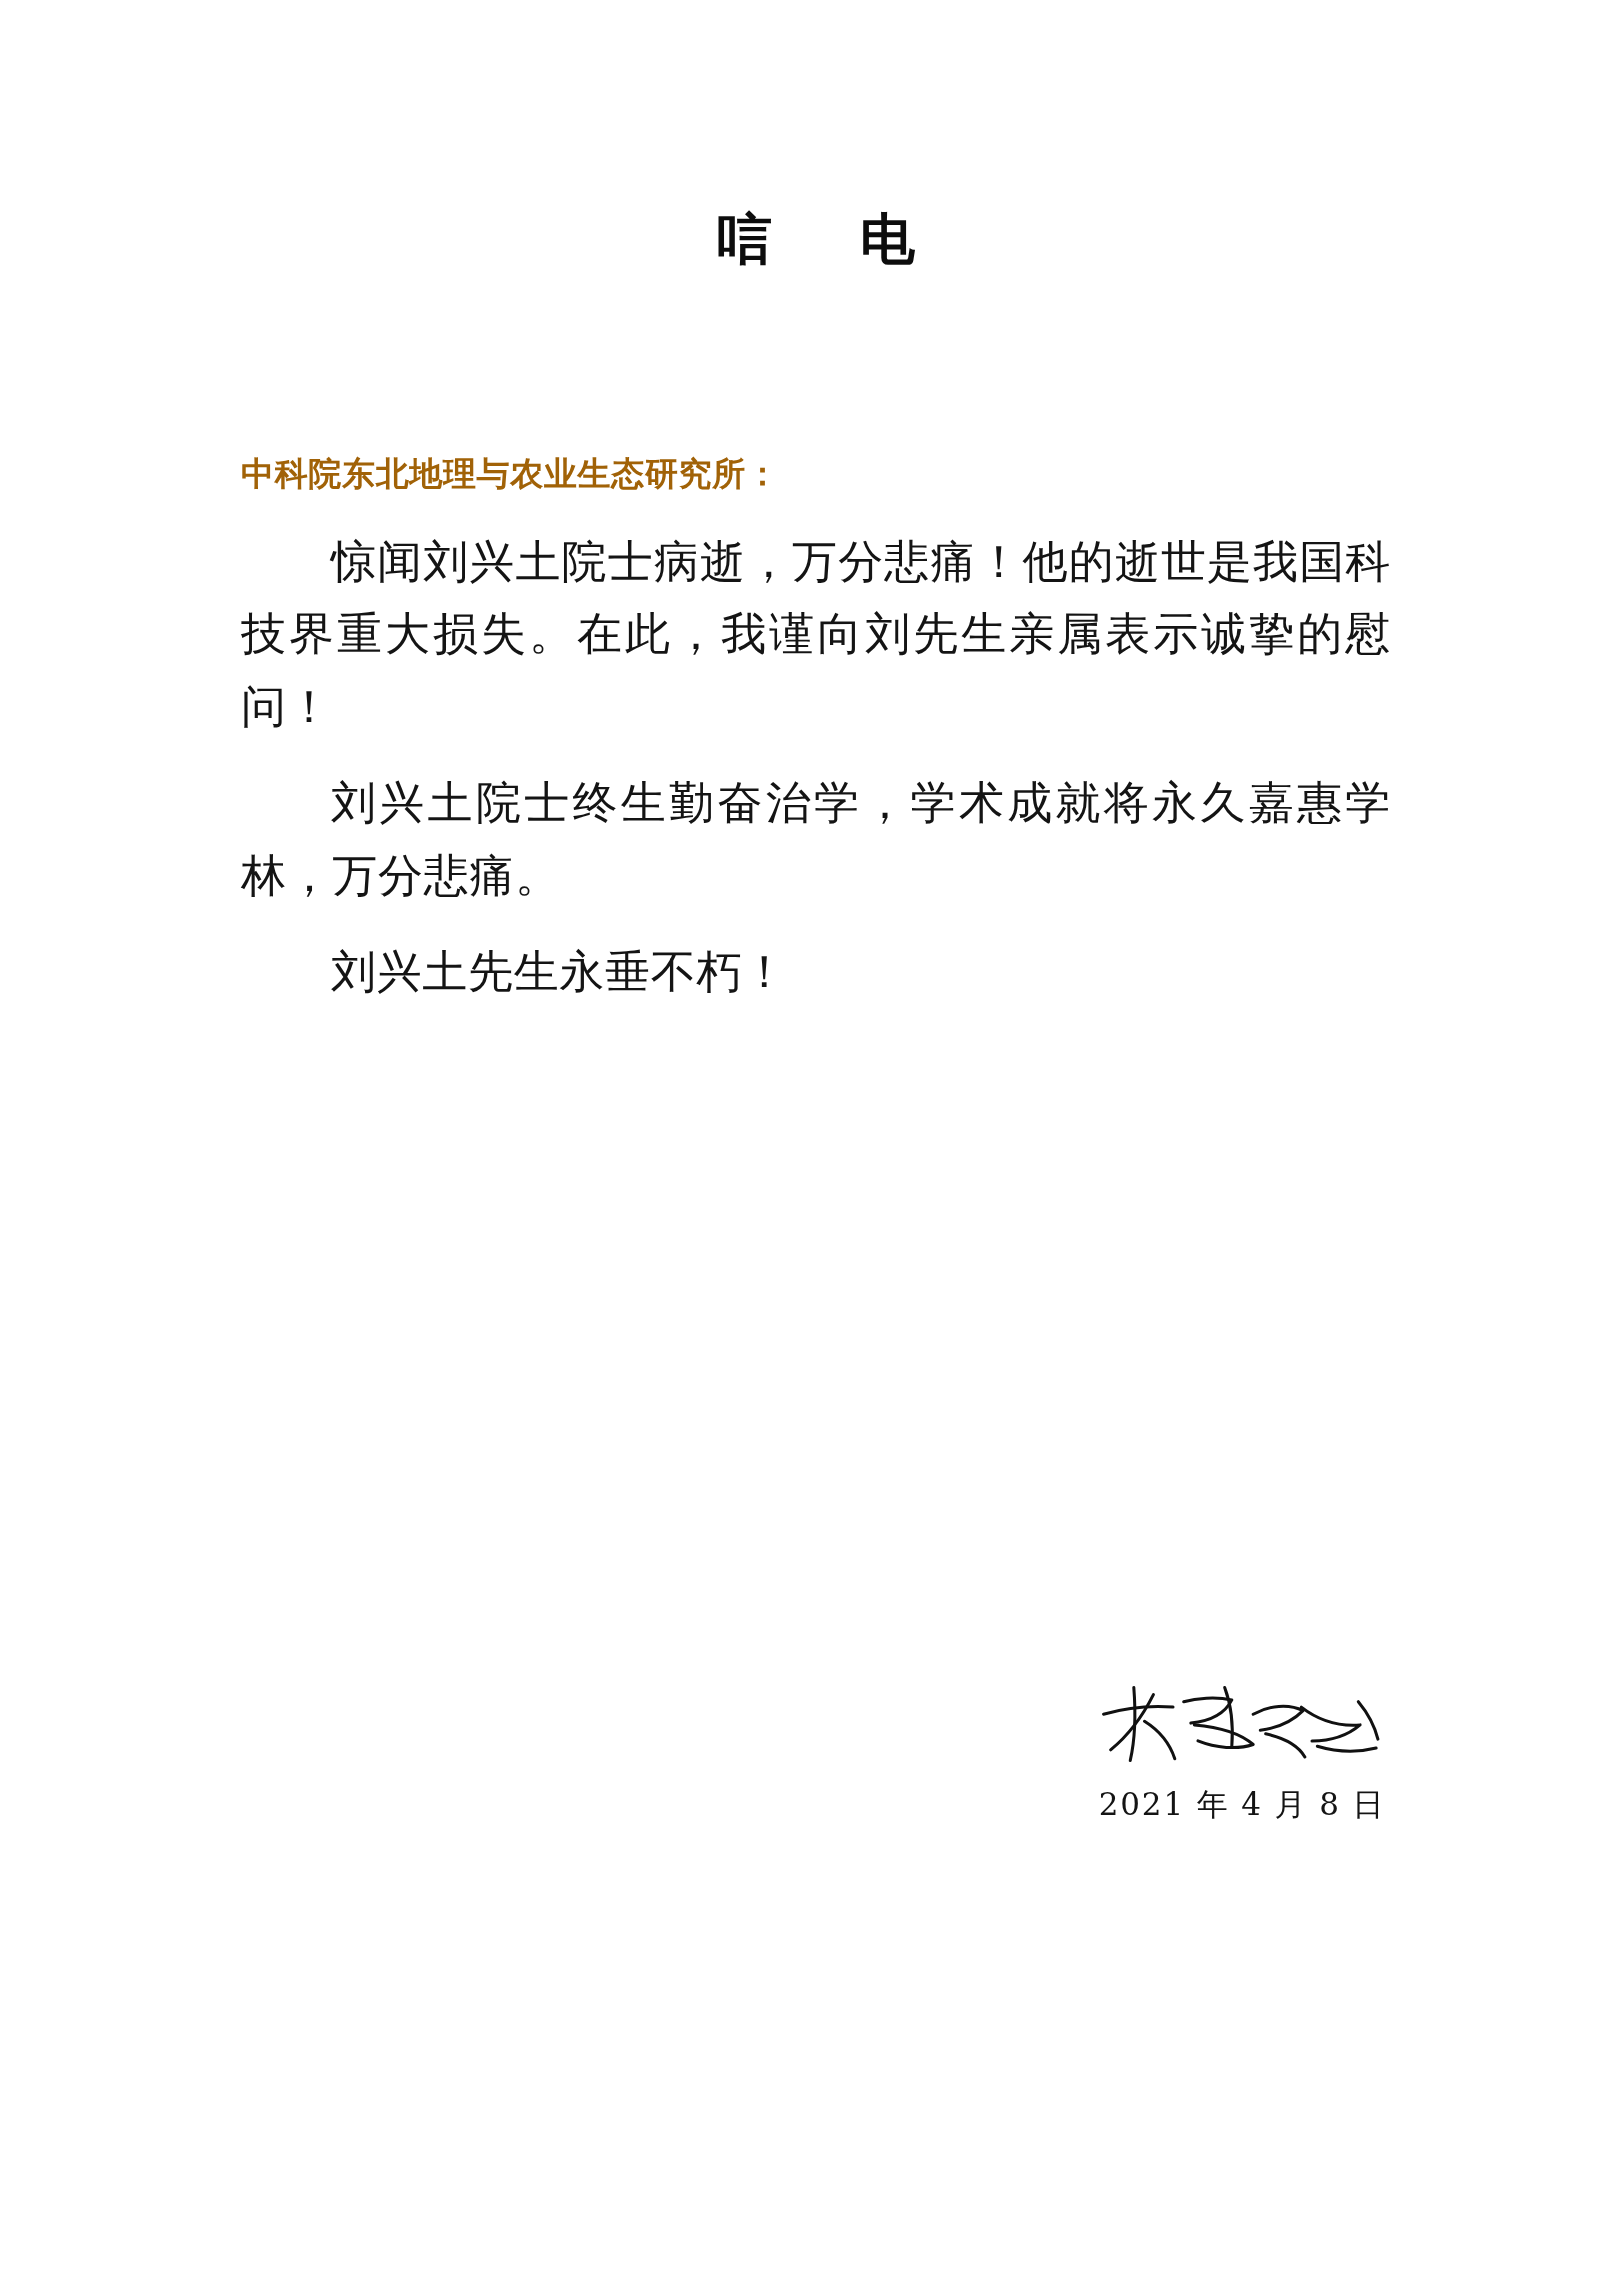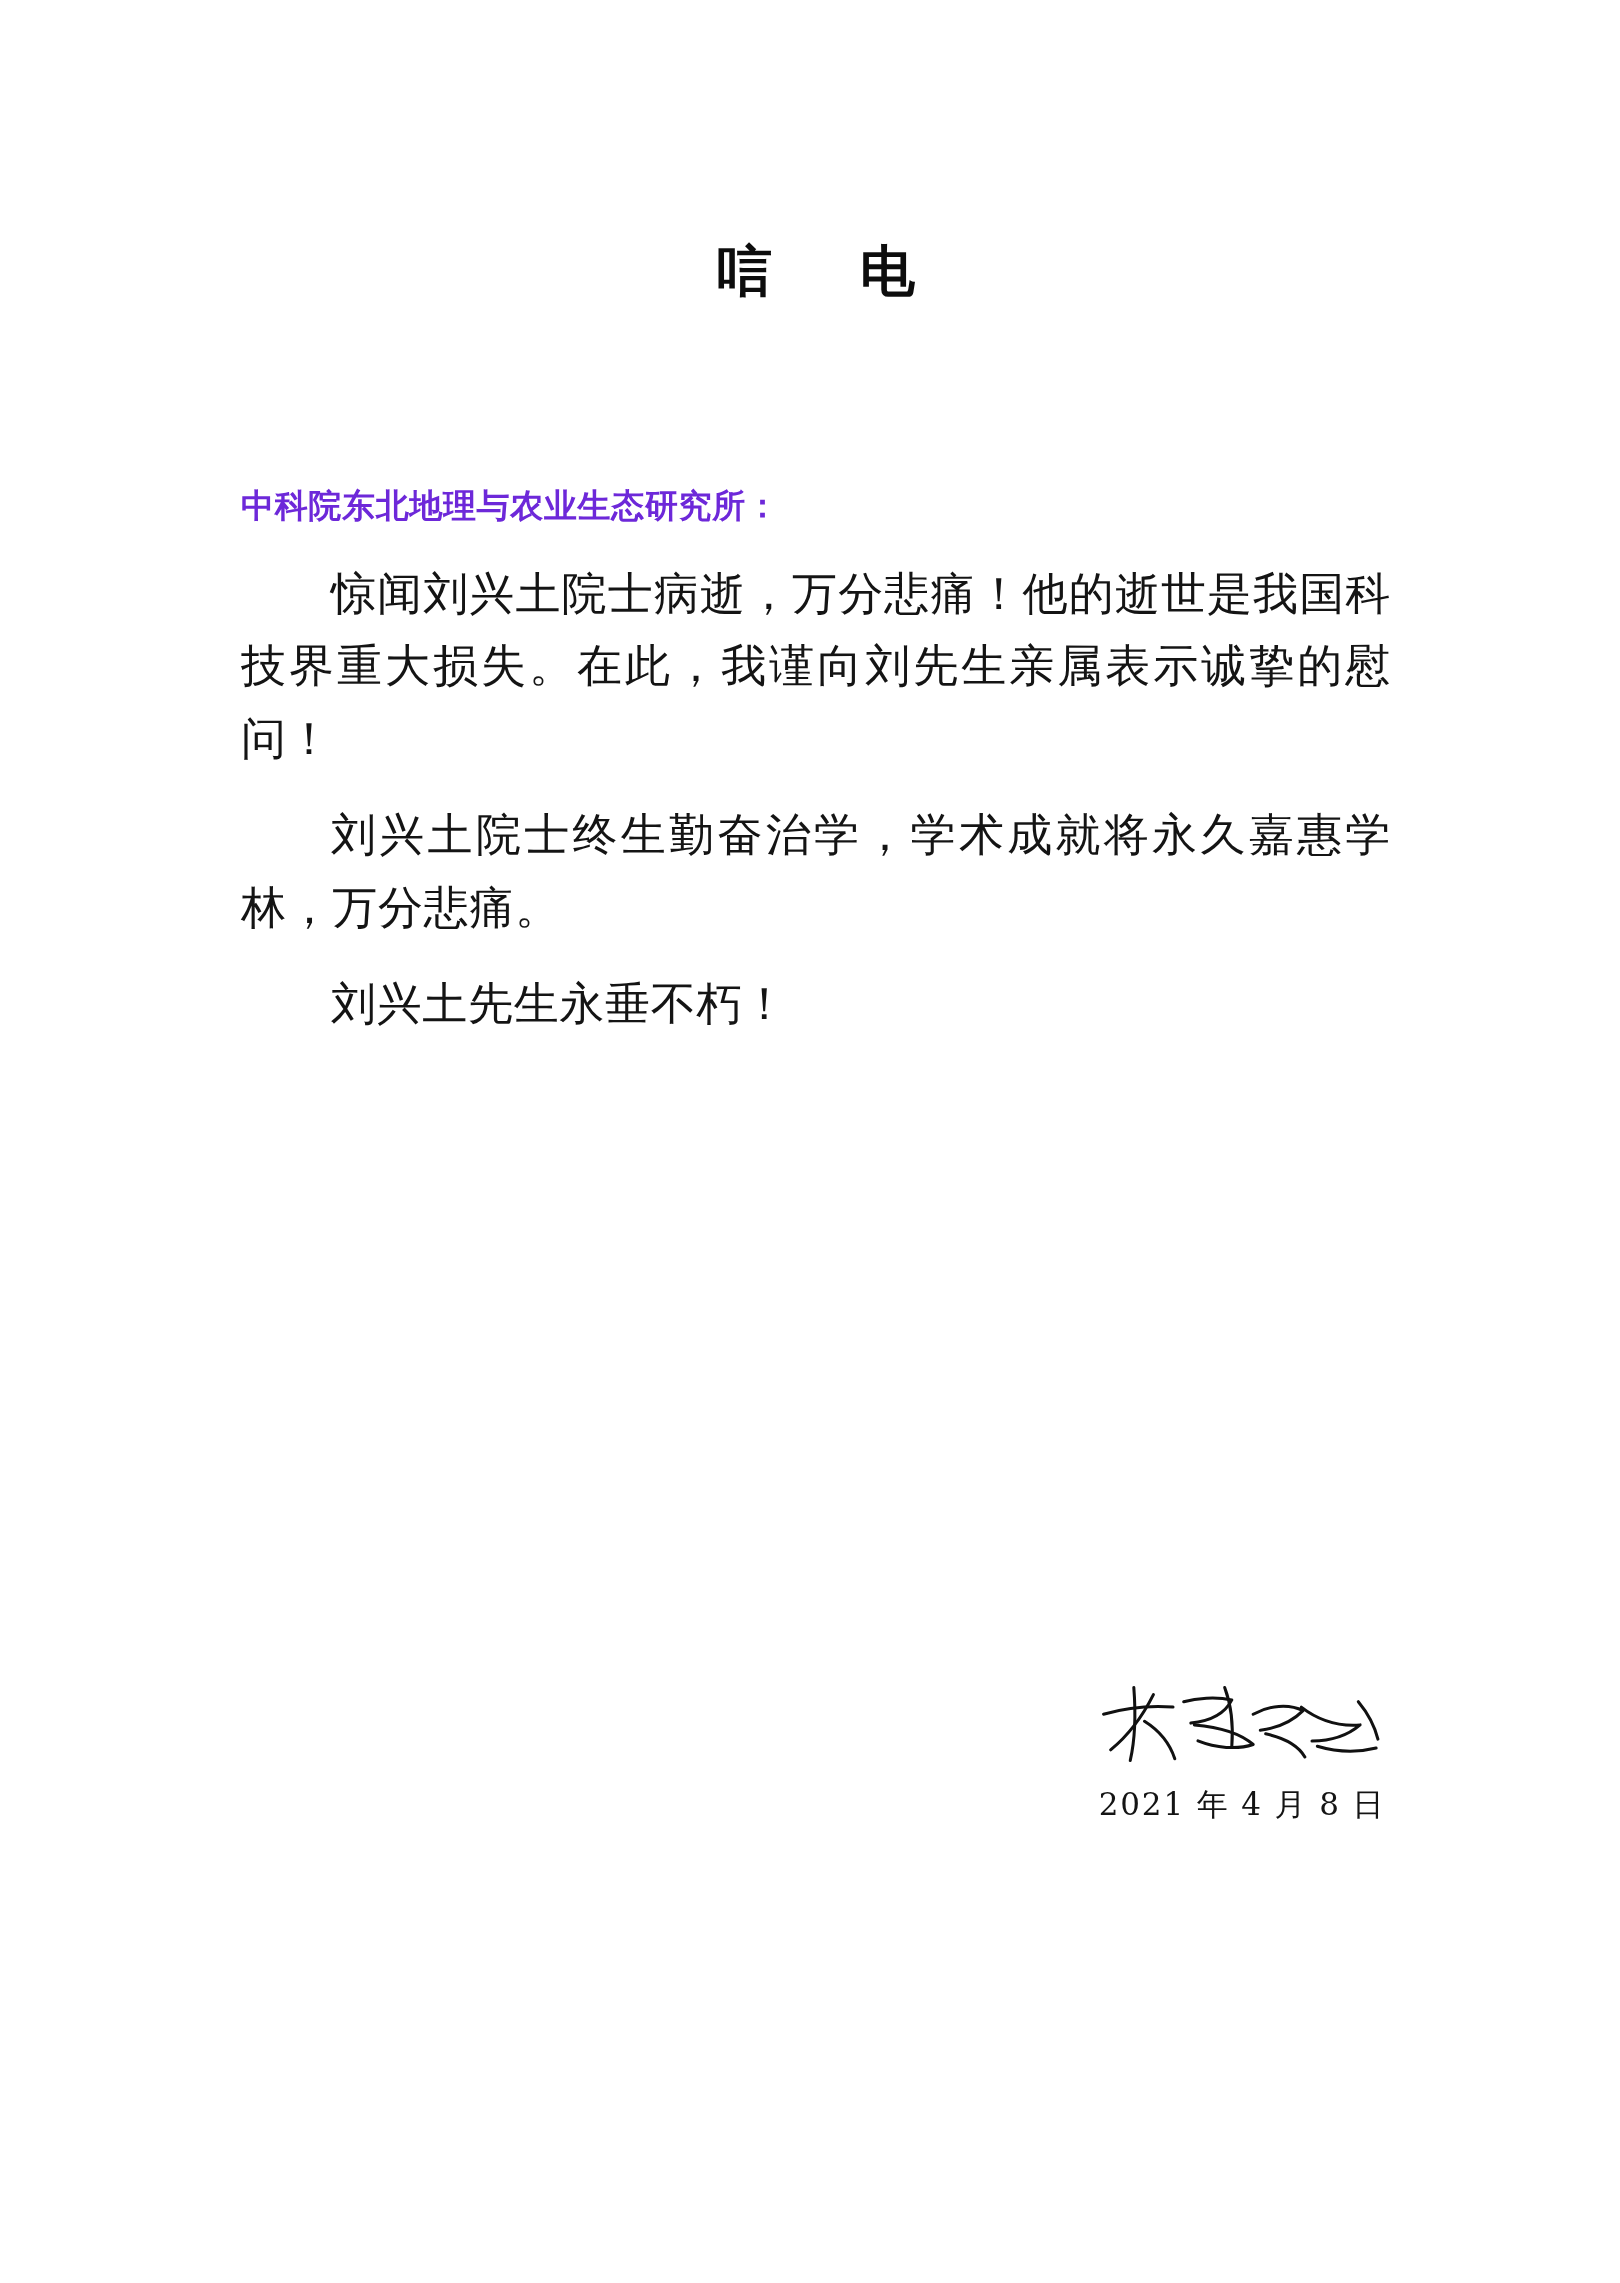--- a/index.html
+++ b/index.html
@@ -18,40 +18,39 @@
     height: 2283px;
     margin: 0 auto;
     background: #ffffff;
     overflow: hidden;
   }
   .content {
     position: absolute;
     left: 241px;
     top: 0;
     width: 1150px;
-    margin-top: 32px;
   }
   .doc-title {
     text-align: center;
     font-family: "DejaVu Sans", "Liberation Sans", sans-serif;
     font-weight: bold;
     font-size: 55px;
     letter-spacing: 0.30em;
     margin-top: 203px;
     margin-bottom: 0;
     color: #0d0d0d;
     text-indent: 0.30em;
   }
   .addressee {
     font-family: "DejaVu Sans", "Liberation Sans", sans-serif;
     font-weight: bold;
     font-size: 33px;
     letter-spacing: 0.02em;
     margin-top: 175px;
-    color: #6d28d9;
+    color: #a16207;
   }
   .para {
     font-family: "DejaVu Serif", "Liberation Serif", serif;
     font-size: 45px;
     line-height: 1.62;
     text-indent: 2em;
     margin: 23px 0 0 0;
     letter-spacing: 0.015em;
     text-align: justify;
     color: #141414;

